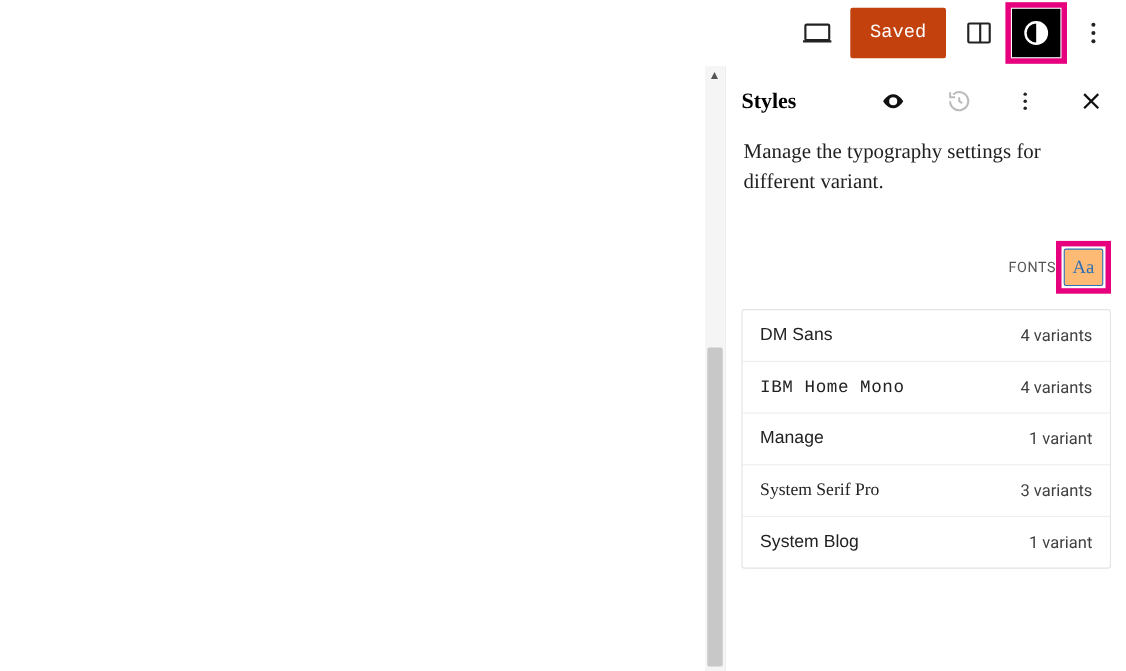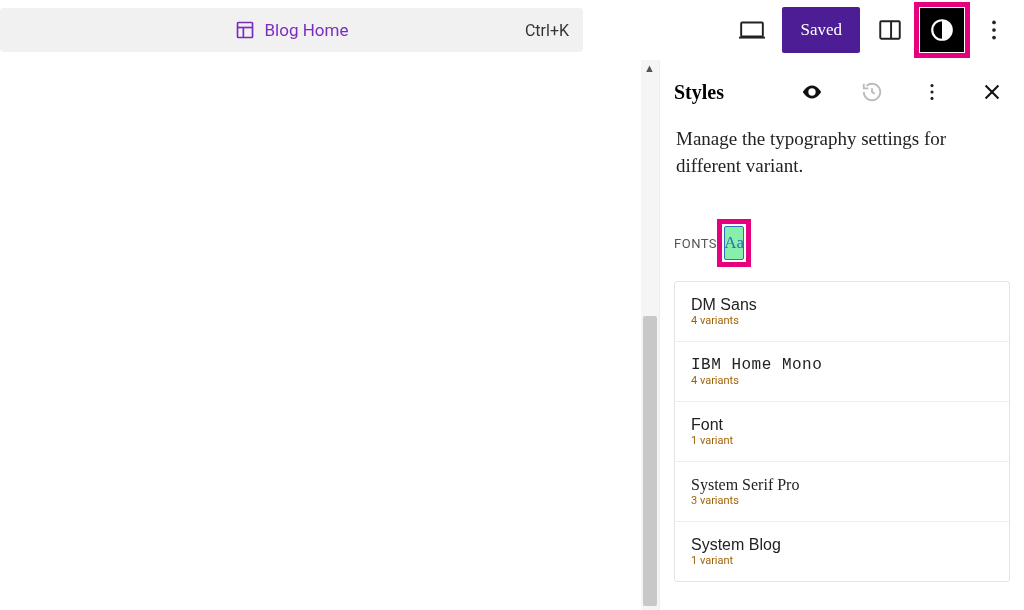--- a/index.html
+++ b/index.html
@@ -51,29 +51,29 @@
     height: 44px;
     display: flex;
     align-items: center;
     justify-content: center;
     background: transparent;
     border: none;
     cursor: pointer;
   }
   .icon-btn svg { width: 26px; height: 26px; }
   .saved-btn {
-    background: #4c1d95;
+    background: #c2410c;
     color: #fff;
     border: none;
     height: 46px;
     padding: 0 18px;
     font-size: 17px;
     border-radius: 2px;
     cursor: pointer;
-    font-family: Liberation Serif, serif;
+    font-family: Liberation Mono, monospace;
   }
   .styles-toggle {
     background: #000;
     color: #fff;
     width: 44px;
     height: 44px;
     display: flex;
     align-items: center;
     justify-content: center;
     cursor: pointer;
@@ -161,84 +161,72 @@
     font-family: Georgia, "Times New Roman", serif;
     font-size: 19px;
     color: #222;
     line-height: 1.4;
     margin: 0 2px 40px 2px;
   }
   
   .fonts-header {
     display: flex;
     align-items: center;
-    justify-content: flex-start;
+    justify-content: flex-end;
     margin-bottom: 14px;
   }
   .fonts-label {
     font-size: 13px;
     letter-spacing: 0.5px;
     color: #555;
     text-transform: uppercase;
   }
   .aa-wrap {
     border: 5px solid #e6007e;
     padding: 2px;
   }
   .aa-btn {
-    width: 20px;
+    width: 36px;
     height: 34px;
     border: 1.5px solid #2f6fb3;
     display: flex;
     align-items: center;
     justify-content: center;
     font-family: Georgia, serif;
     font-size: 17px;
     color: #2f6fb3;
-    background: #86efac;
+    background: #fdba74;
     cursor: pointer;
     border-radius: 2px;
   }
   .font-list {
     border: 1px solid #e4e4e4;
     border-radius: 3px;
   }
   .font-row {
     display: flex;
     justify-content: space-between;
-    align-items: flex-start;
+    align-items: center;
     padding: 14px 16px;
     border-bottom: 1px solid #eee;
     cursor: pointer;
-    flex-direction: column;
   }
   .font-row:last-child { border-bottom: none; }
   .font-name { font-size: 16px; color: #222; }
-  .font-variants { font-size: 11px; color: #a16207; }
+  .font-variants { font-size: 15px; color: #404040; }
   .f-dmsans { font-family: "Segoe UI", Arial, sans-serif; font-weight: 500; }
   .f-ibm { font-family: "Courier New", monospace; letter-spacing: 0.5px; }
   .f-inter { font-family: Arial, sans-serif; }
   .f-serif { font-family: Georgia, serif; }
   .f-system { font-family: -apple-system, Arial, sans-serif; }
 </style>
 </head>
 <body>
 
 <div class="topbar">
-  <div class="doc-bar">
-    <div class="doc-title-wrap">
-      <svg viewBox="0 0 24 24" fill="none" stroke="#7b2cbf" stroke-width="2">
-        <rect x="3" y="3" width="18" height="18" rx="1"></rect>
-        <line x1="3" y1="9" x2="21" y2="9"></line>
-        <line x1="10" y1="9" x2="10" y2="21"></line>
-      </svg>
-      <span>Blog Home</span>
-    </div>
-    <span class="doc-shortcut">Ctrl+K</span>
-  </div>
   <div class="topbar-spacer"></div>
   <button class="icon-btn">
     <svg viewBox="0 0 24 24" fill="none" stroke="#222" stroke-width="1.8">
       <rect x="2" y="5" width="20" height="13" rx="1"></rect>
       <line x1="0" y1="19" x2="24" y2="19"></line>
     </svg>
   </button>
   <button class="saved-btn">Saved</button>
   <button class="icon-btn">
     <svg viewBox="0 0 24 24" fill="none" stroke="#222" stroke-width="1.8">
@@ -313,21 +301,21 @@
     <div class="font-list" id="font-list">
         <div class="font-row">
           <span class="font-name f-dmsans">DM Sans</span>
           <span class="font-variants">4 variants</span>
         </div>
         <div class="font-row">
           <span class="font-name f-ibm">IBM Home Mono</span>
           <span class="font-variants">4 variants</span>
         </div>
         <div class="font-row">
-          <span class="font-name f-inter">Font</span>
+          <span class="font-name f-inter">Manage</span>
           <span class="font-variants">1 variant</span>
         </div>
         <div class="font-row">
           <span class="font-name f-serif">System Serif Pro</span>
           <span class="font-variants">3 variants</span>
         </div>
         <div class="font-row">
           <span class="font-name f-system">System Blog</span>
           <span class="font-variants">1 variant</span>
         </div>

